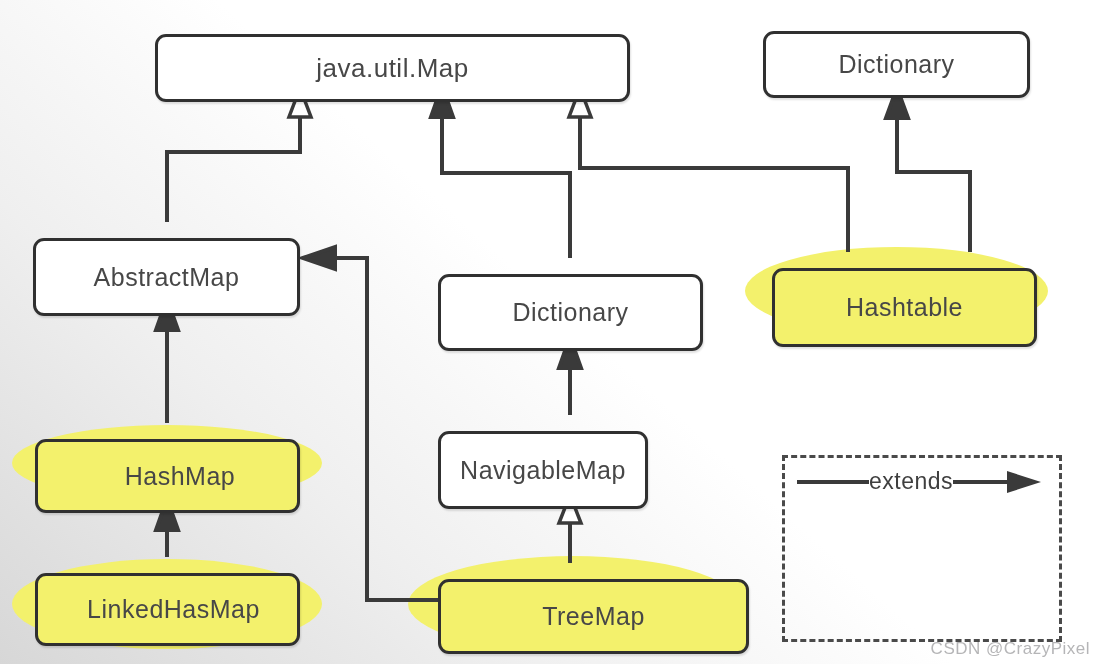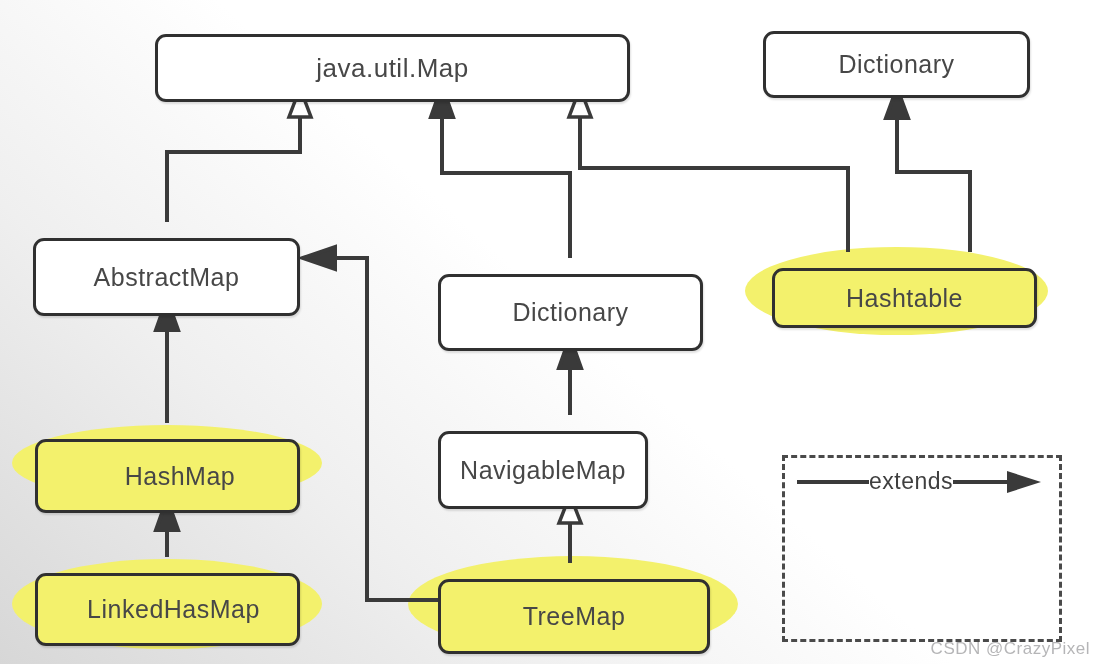--- a/index.html
+++ b/index.html
@@ -26,25 +26,25 @@
     border-radius:11px;display:flex;align-items:center;justify-content:center;
     color:var(--text);font-size:25px;letter-spacing:0.5px;
     box-shadow:1px 2px 2px rgba(0,0,0,0.12);
     margin-top:16px;
   }
   .node.hl{background:var(--highlight);}
   .n-map{left:155px;top:18px;width:475px;height:68px;font-size:26px;}
   .n-dictionary{left:763px;top:15px;width:267px;height:67px;}
   .n-abstractmap{left:33px;top:222px;width:267px;height:78px;}
   .n-sortedmap{left:438px;top:258px;width:265px;height:77px;}
-  .n-hashtable{left:772px;top:252px;width:265px;height:60px;}
+  .n-hashtable{left:772px;top:252px;width:265px;height:79px;}
   .n-hashmap{left:35px;top:423px;width:265px;height:74px;padding-left:25px;}
   .n-navigablemap{left:438px;top:415px;width:210px;height:78px;}
   .n-linkedhasmap{left:35px;top:557px;width:265px;height:73px;padding-left:12px;}
-  .n-treemap{left:438px;top:563px;width:272px;height:75px;}
+  .n-treemap{left:438px;top:563px;width:311px;height:75px;}
   .legend{
     position:absolute;left:782px;top:455px;width:280px;height:187px;z-index:3;
     box-sizing:border-box;border:3px dashed #4a4a4a;
     display:flex;flex-direction:column;justify-content:flex-start;gap:34px;
     padding:10px 12px 0 12px;
   }
   .legend-row{display:flex;align-items:center;color:#3f3f3f;font-size:23px;letter-spacing:0.5px;}
   .lline{height:4px;background:var(--line);flex:0 0 auto;}
   .legend-row svg{flex:0 0 auto;display:block;}
   .watermark{

